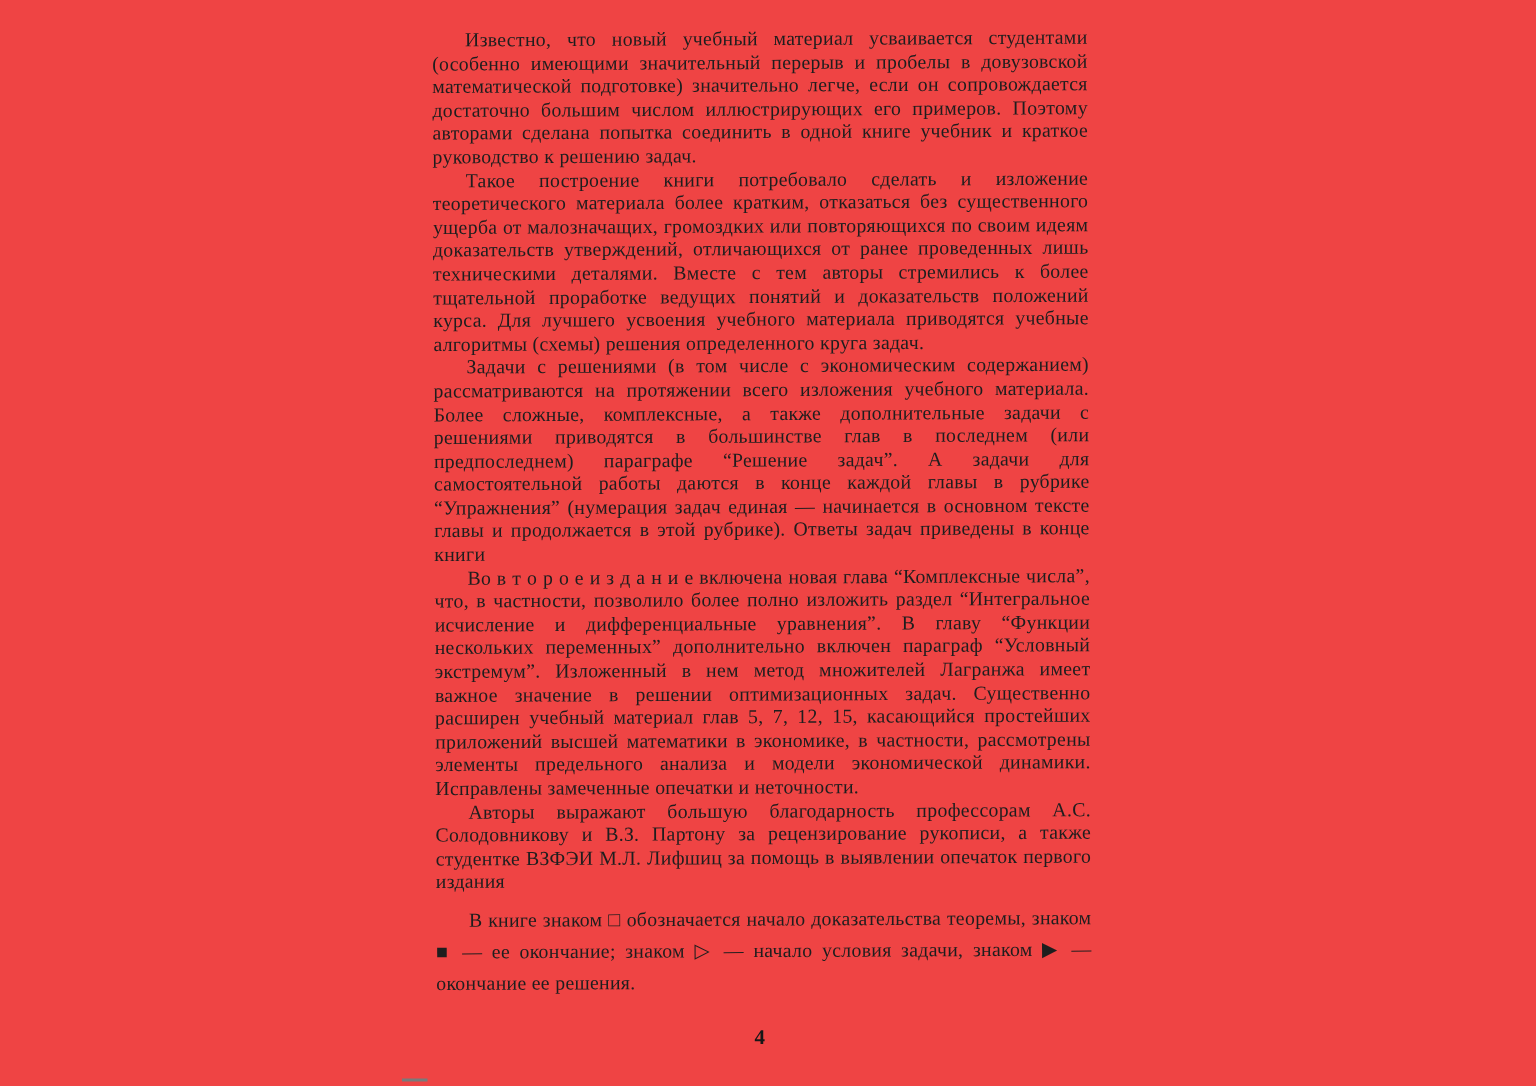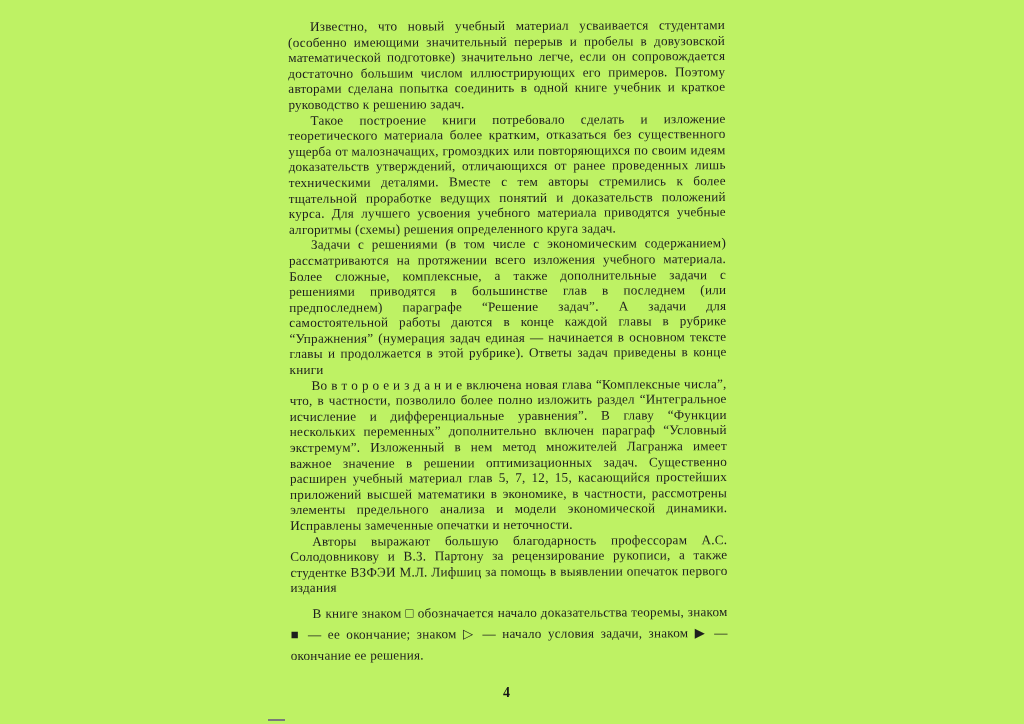--- a/index.html
+++ b/index.html
@@ -4,21 +4,21 @@
 <style>
   html, body {
     margin: 0;
     padding: 0;
     background: #ffffff;
   }
   .page {
     position: relative;
     width: 1024px;
     height: 724px;
-    background: #bef264;
+    background: #ef4444;
     overflow: hidden;
     font-family: "Liberation Serif", serif;
     color: #1e1e1e;
   }
   .text-block {
     position: absolute;
     left: 288px;
     top: 19px;
     width: 437px;
     text-align: justify;

